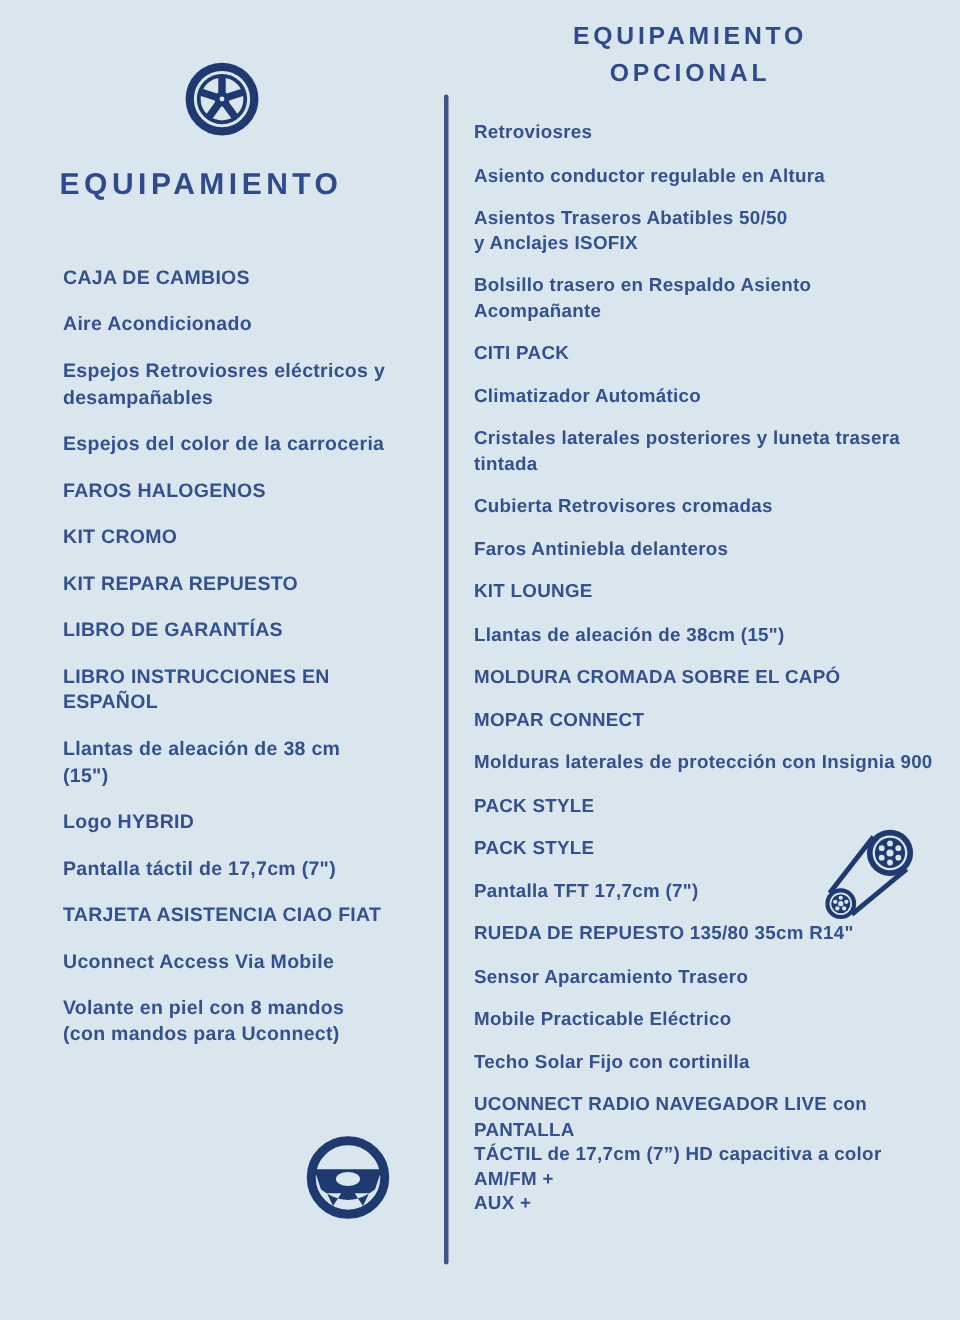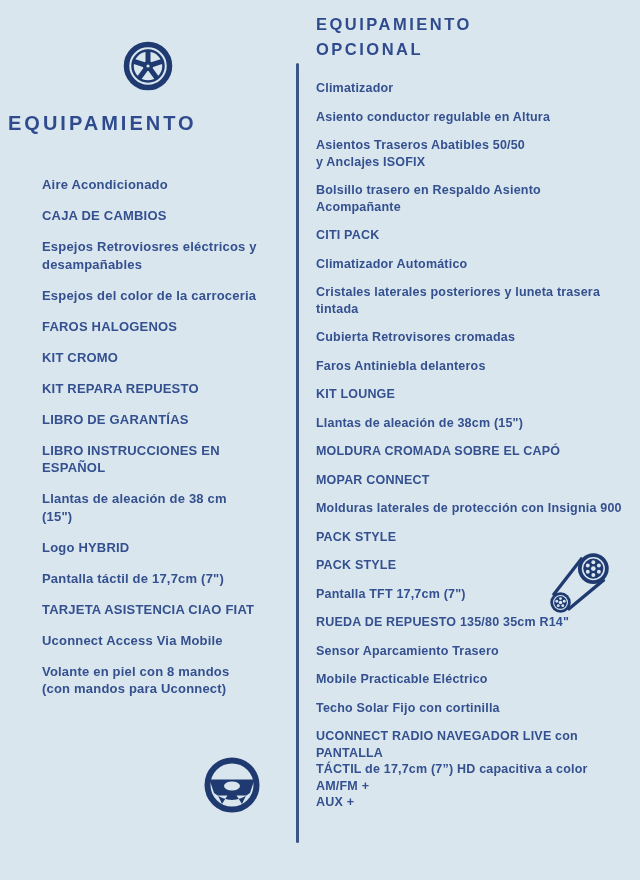--- a/index.html
+++ b/index.html
@@ -11,21 +11,21 @@
   }
   .divider{
     position:absolute;left:296px;top:63px;width:3px;height:780px;
     background:#3d5488;border-radius:2px;
   }
   .icon{position:absolute;}
   .wheel-icon{left:123px;top:41px;width:50px;height:50px;}
   .steering-icon{left:203px;top:756px;width:58px;height:58px;}
   .belt-icon{left:540px;top:546px;width:80px;height:76px;}
   .heading{
-    position:absolute;text-align:left;font-weight:bold;
+    position:absolute;text-align:center;font-weight:bold;
     color:#2f4b8d;letter-spacing:3px;line-height:27px;
   }
   .heading-serie{left:8px;top:110px;width:252px;font-size:20px;}
   .heading-opcional{left:316px;top:12px;width:288px;font-size:16.5px;line-height:25px;letter-spacing:2.5px;}
   .list{position:absolute;display:flex;flex-direction:column;}
   .list-serie{left:42px;top:176px;width:245px;gap:13.5px;}
   .list-serie .item{font-size:13px;line-height:17.5px;}
   .list-opcional{left:316px;top:80px;width:312px;gap:12px;}
   .list-opcional .item{font-size:12.5px;line-height:16.5px;}
   .item{
@@ -52,22 +52,22 @@
     <circle cx="25" cy="25" r="5" fill="#1e3a70"></circle>
     <circle cx="25" cy="25" r="1.6" fill="#d9e6ee"></circle>
   </svg>
 </div>
 
 <div class="heading heading-serie">
   <div>EQUIPAMIENTO</div>
 </div>
 
 <div class="list list-serie">
+    <div class="item">CAJA DE CAMBIOS</div>
     <div class="item">Aire Acondicionado</div>
-    <div class="item">CAJA DE CAMBIOS</div>
     <div class="item">Espejos Retroviosres eléctricos y
 desampañables</div>
     <div class="item">Espejos del color de la carroceria</div>
     <div class="item">FAROS HALOGENOS</div>
     <div class="item">KIT CROMO</div>
     <div class="item">KIT REPARA REPUESTO</div>
     <div class="item">LIBRO DE GARANTÍAS</div>
     <div class="item">LIBRO INSTRUCCIONES EN
 ESPAÑOL</div>
     <div class="item">Llantas de aleación de 38 cm
@@ -92,21 +92,21 @@
 </div>
 
 <div class="divider"></div>
 
 <div class="heading heading-opcional">
   <div>EQUIPAMIENTO</div>
   <div>OPCIONAL</div>
 </div>
 
 <div class="list list-opcional">
-    <div class="item">Climatizador</div>
+    <div class="item">Retroviosres</div>
     <div class="item">Asiento conductor regulable en Altura</div>
     <div class="item">Asientos Traseros Abatibles 50/50
 y Anclajes ISOFIX</div>
     <div class="item">Bolsillo trasero en Respaldo Asiento Acompañante</div>
     <div class="item">CITI PACK</div>
     <div class="item">Climatizador Automático</div>
     <div class="item">Cristales laterales posteriores y luneta trasera tintada</div>
     <div class="item">Cubierta Retrovisores cromadas</div>
     <div class="item">Faros Antiniebla delanteros</div>
     <div class="item">KIT LOUNGE</div>

